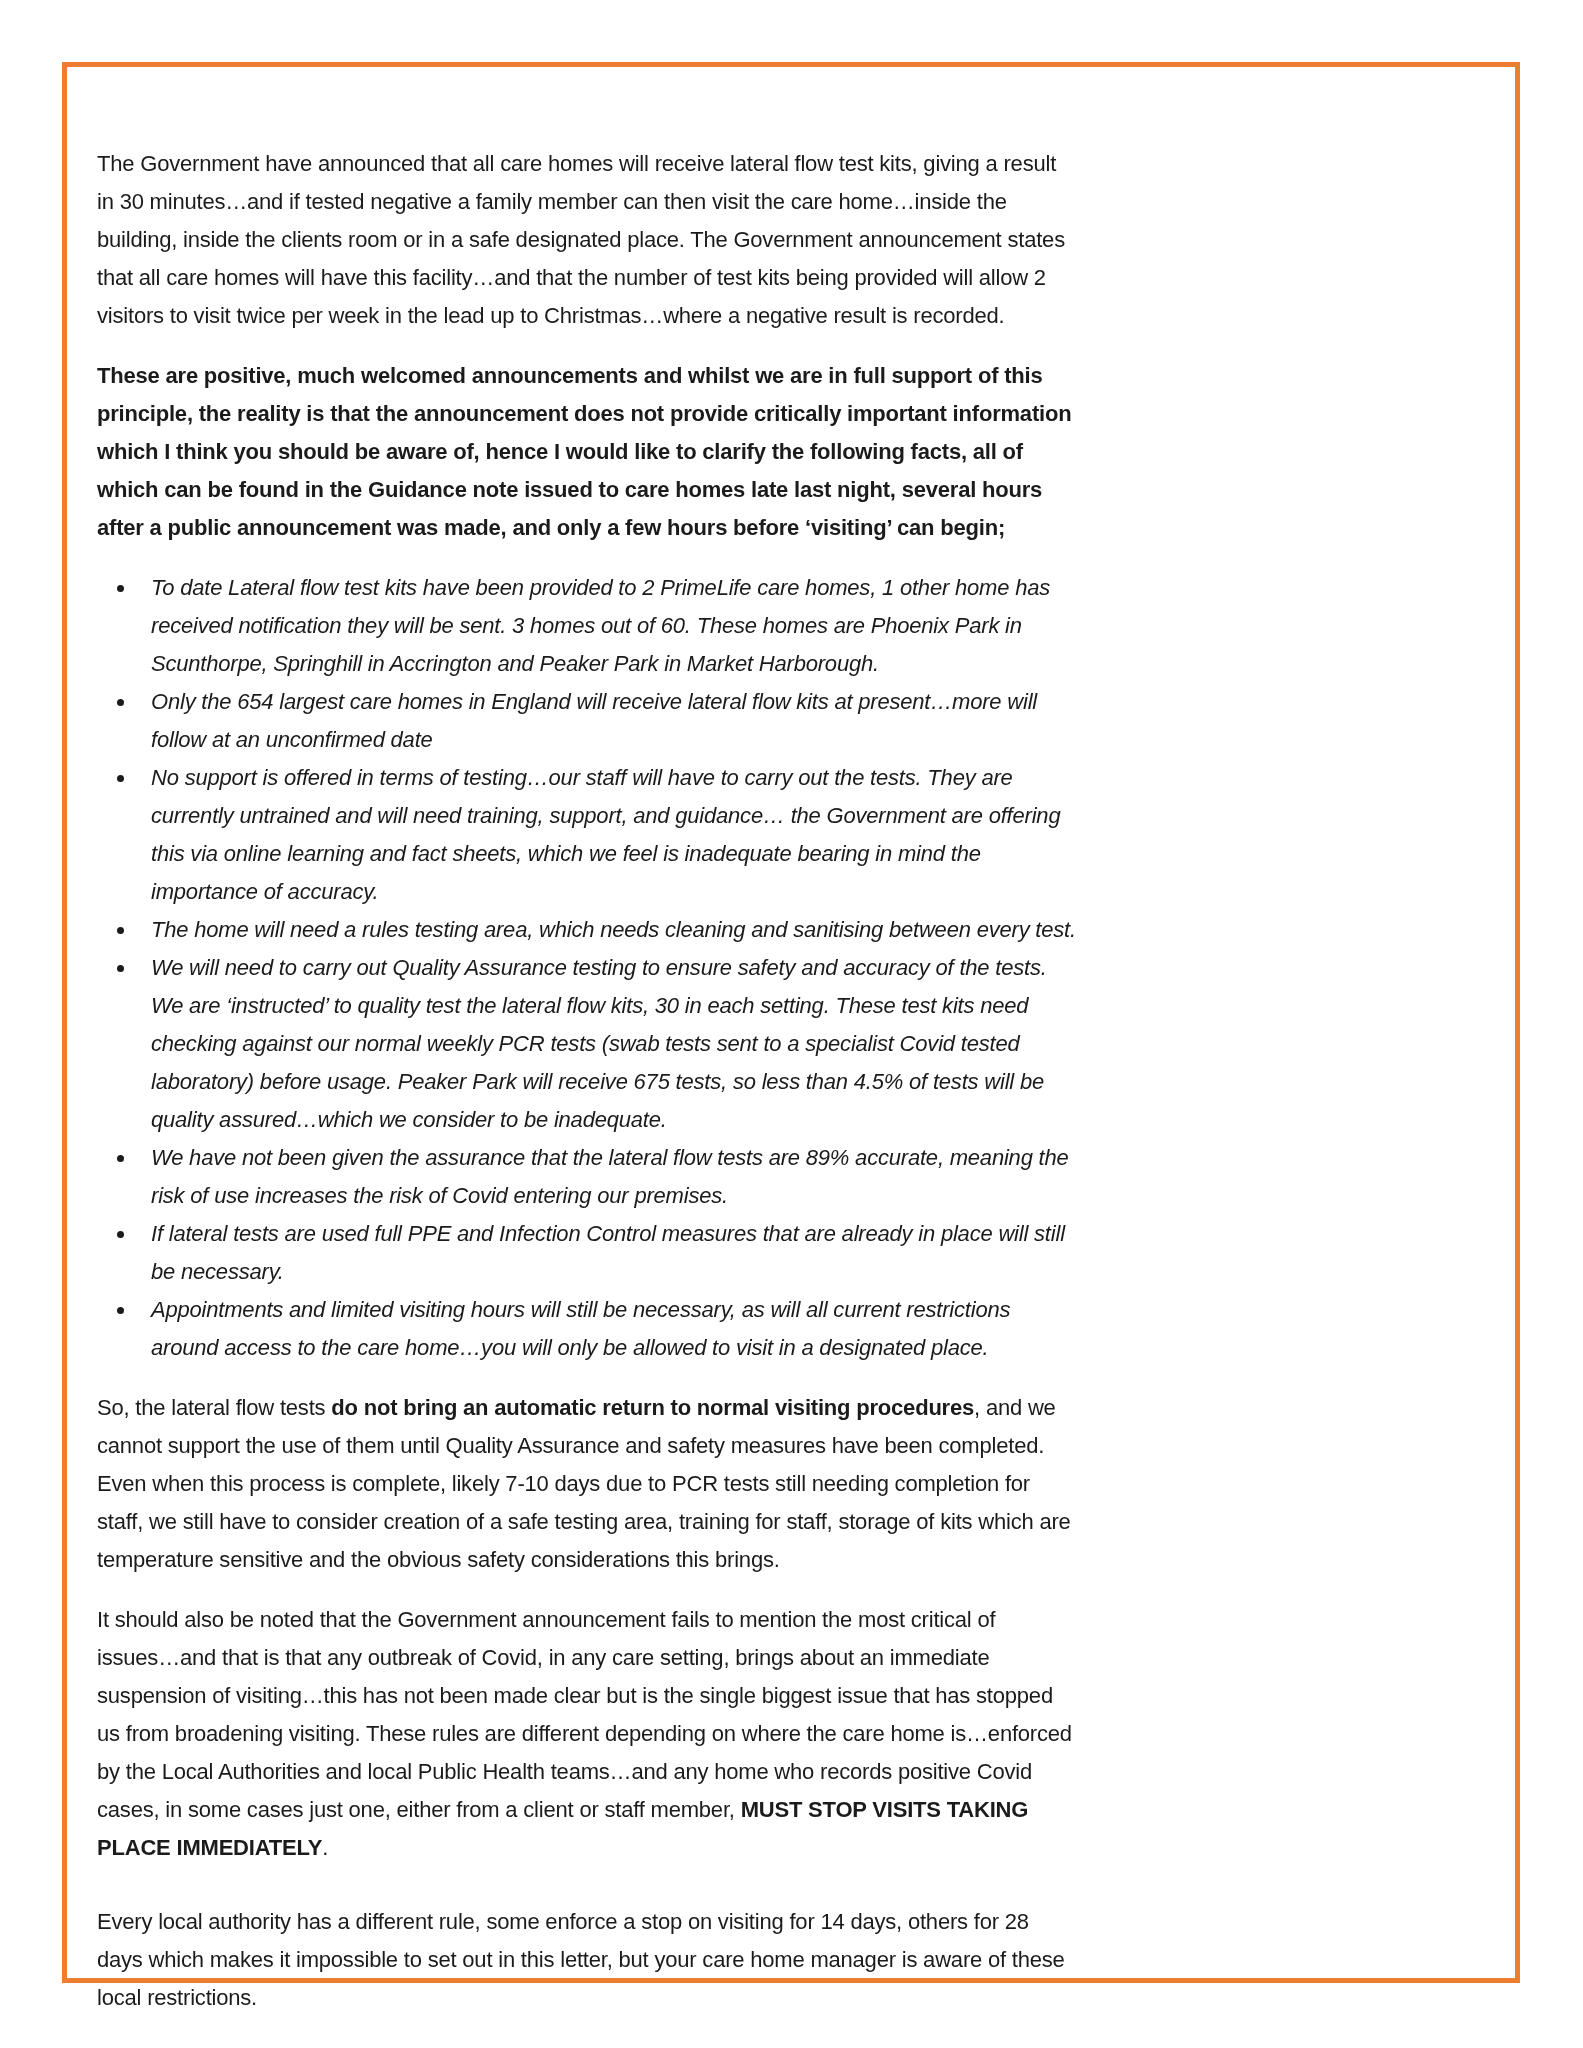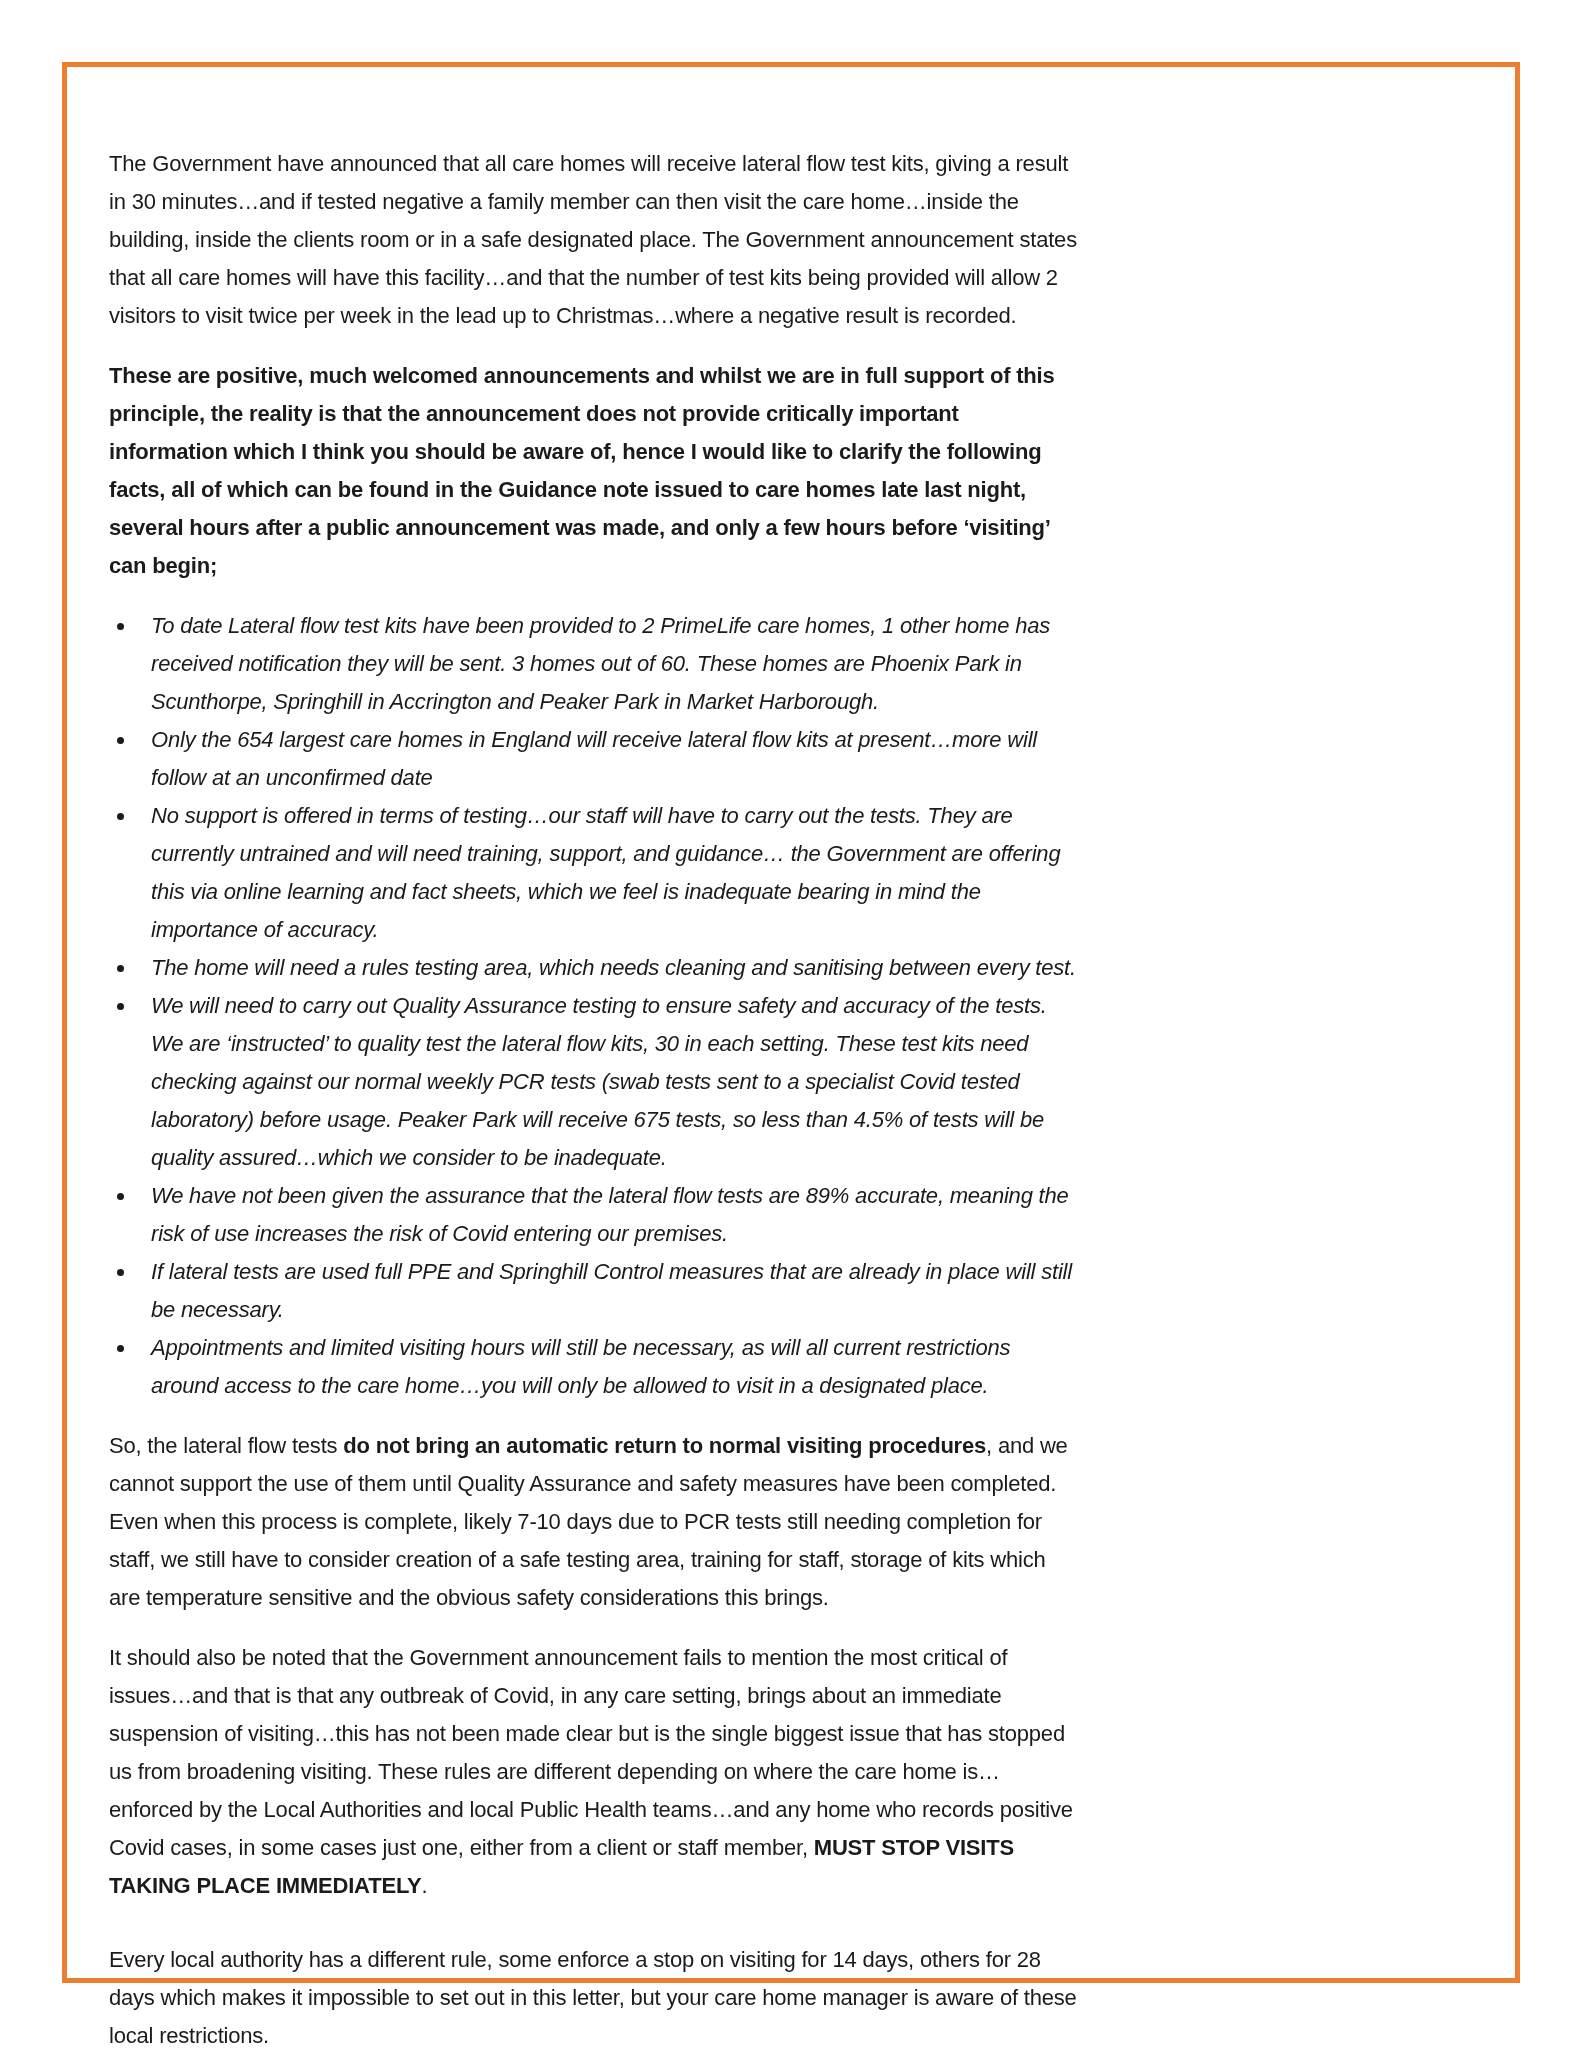--- a/index.html
+++ b/index.html
@@ -27,21 +27,21 @@
   .content {
     position: absolute;
     left: 97px;
     top: 145px;
     width: 980px;
     font-size: 22px;
     line-height: 38px;
     letter-spacing: -0.2px;
   }
   .para {
-    margin: 0 0 0 12px;
+    margin: 0 0 0 0;
   }
   .para + .para, .content ul, ul + .para {
     margin-top: 22px;
   }
   .para.emphasis {
     font-weight: bold;
   }
   .content ul {
     margin-bottom: 16px;
     padding-left: 40px;
@@ -70,21 +70,21 @@
 
   <p class="para emphasis">These are positive, much welcomed announcements and whilst we are in full support of this principle, the reality is that the announcement does not provide critically important information which I think you should be aware of, hence I would like to clarify the following facts, all of which can be found in the Guidance note issued to care homes late last night, several hours after a public announcement was made, and only a few hours before ‘visiting’ can begin;</p>
 
   <ul>
     <li>To date Lateral flow test kits have been provided to 2 PrimeLife care homes, 1 other home has received notification they will be sent. 3 homes out of 60. These homes are Phoenix Park in Scunthorpe, Springhill in Accrington and Peaker Park in Market Harborough.</li>
     <li>Only the 654 largest care homes in England will receive lateral flow kits at present…more will follow at an unconfirmed date</li>
     <li>No support is offered in terms of testing…our staff will have to carry out the tests. They are currently untrained and will need training, support, and guidance… the Government are offering this via online learning and fact sheets, which we feel is inadequate bearing in mind the importance of accuracy.</li>
     <li>The home will need a rules testing area, which needs cleaning and sanitising between every test.</li>
     <li>We will need to carry out Quality Assurance testing to ensure safety and accuracy of the tests. We are ‘instructed’ to quality test the lateral flow kits, 30 in each setting. These test kits need checking against our normal weekly PCR tests (swab tests sent to a specialist Covid tested laboratory) before usage. Peaker Park will receive 675 tests, so less than 4.5% of tests will be quality assured…which we consider to be inadequate.</li>
     <li>We have not been given the assurance that the lateral flow tests are 89% accurate, meaning the risk of use increases the risk of Covid entering our premises.</li>
-    <li>If lateral tests are used full PPE and Springhill Control measures that are already in place will still be necessary.</li>
+    <li>If lateral tests are used full PPE and Infection Control measures that are already in place will still be necessary.</li>
     <li>Appointments and limited visiting hours will still be necessary, as will all current restrictions around access to the care home…you will only be allowed to visit in a designated place.</li>
   </ul>
 
   <p class="para">
     <span>So, the lateral flow tests </span><span class="bold-inline">do not bring an automatic return to normal visiting procedures</span><span>, and we cannot support the use of them until Quality Assurance and safety measures have been completed. Even when this process is complete, likely 7-10 days due to PCR tests still needing completion for staff, we still have to consider creation of a safe testing area, training for staff, storage of kits which are temperature sensitive and the obvious safety considerations this brings.</span>
   </p>
 
   <p class="para">
     <span>It should also be noted that the Government announcement fails to mention the most critical of issues…and that is that any outbreak of Covid, in any care setting, brings about an immediate suspension of visiting…this has not been made clear but is the single biggest issue that has stopped us from broadening visiting. These rules are different depending on where the care home is…enforced by the Local Authorities and local Public Health teams…and any home who records positive Covid cases, in some cases just one, either from a client or staff member, </span><span class="bold-inline">MUST STOP VISITS TAKING PLACE IMMEDIATELY</span><span>.</span>
   </p>

